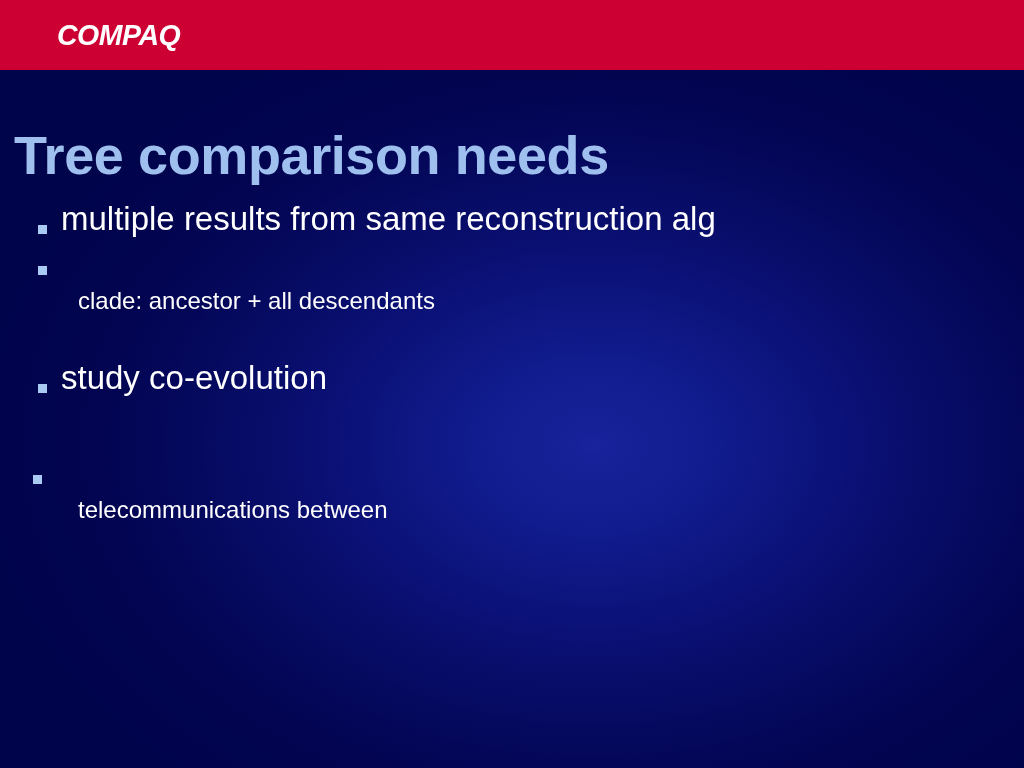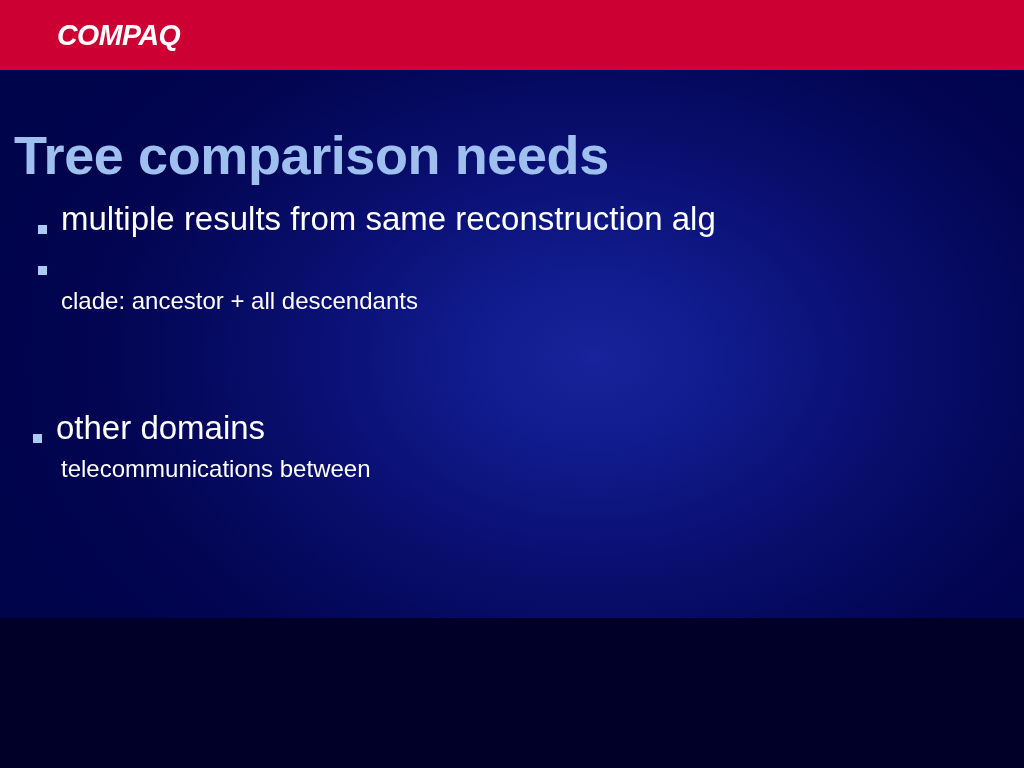--- a/index.html
+++ b/index.html
@@ -8,21 +8,21 @@
     padding: 0;
     background: #000028;
   }
   body {
     font-family: "Liberation Sans", sans-serif;
   }
 
   .slide {
     position: relative;
     width: 1024px;
-    height: 618px;
+    height: 768px;
     overflow: hidden;
     background-color: #00044a;
     background-image:
       radial-gradient(ellipse 640px 460px at 58% 58%,
         #18239c 0%,
         #111c8e 18%,
         #0b1279 38%,
         #060a60 60%,
         #020450 80%,
         #00044a 100%);
@@ -97,22 +97,21 @@
     position: relative;
     top: -7px;
     margin-right: 14px;
   }
 
   .sub-row {
     color: #ffffff;
     font-size: 24px;
     line-height: 1.62;
     white-space: nowrap;
-    padding-left: 44px;
-    margin-left: 17px;
+    padding-left: 78px;
   }
 
   .spacer-gap {
     height: 50px;
   }
   .spacer-small {
     height: 4px;
   }
 </style>
 </head>
@@ -134,25 +133,28 @@
     </div>
 
     <div class="bullet-row indent-1">
       <span class="bullet-marker"></span>
     </div>
 
     <div class="sub-row">clade: ancestor + all descendants</div>
 
     <div class="spacer-small"></div>
 
+    <div class="bullet-row indent-1">
+      <span class="bullet-marker"></span>
+      <span>study co-evolution</span>
+    </div>
 
     <div class="spacer-gap"></div>
 
     <div class="bullet-row indent-0">
       <span class="bullet-marker"></span>
-      <span>other domains</span>
     </div>
 
     <div class="sub-row">telecommunications between</div>
 
   </div>
 
 </div>
 
 </body></html>

